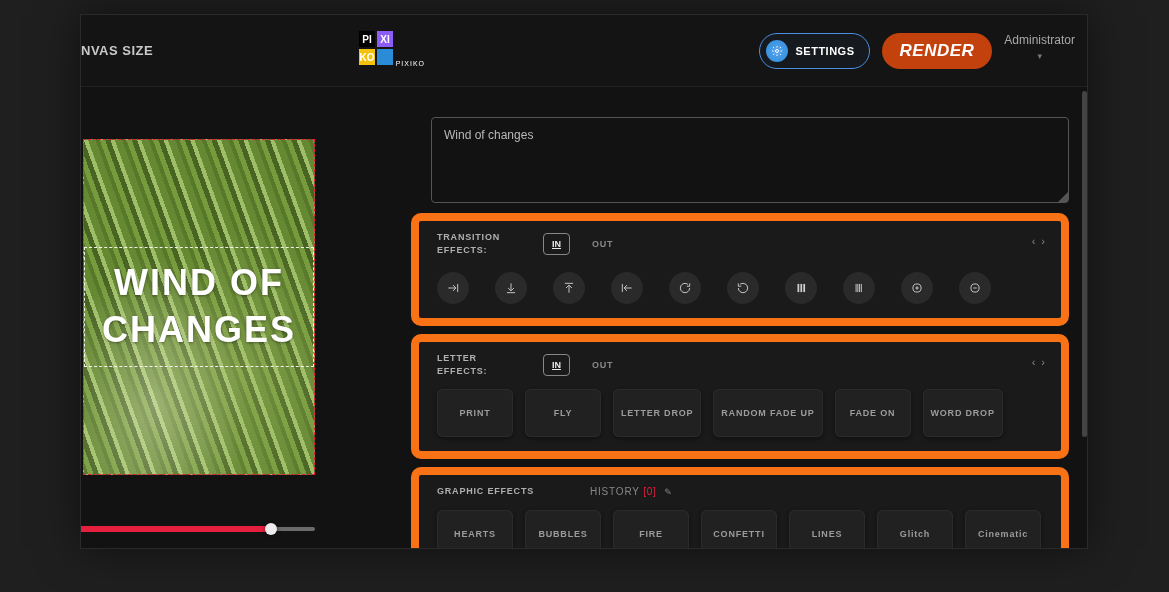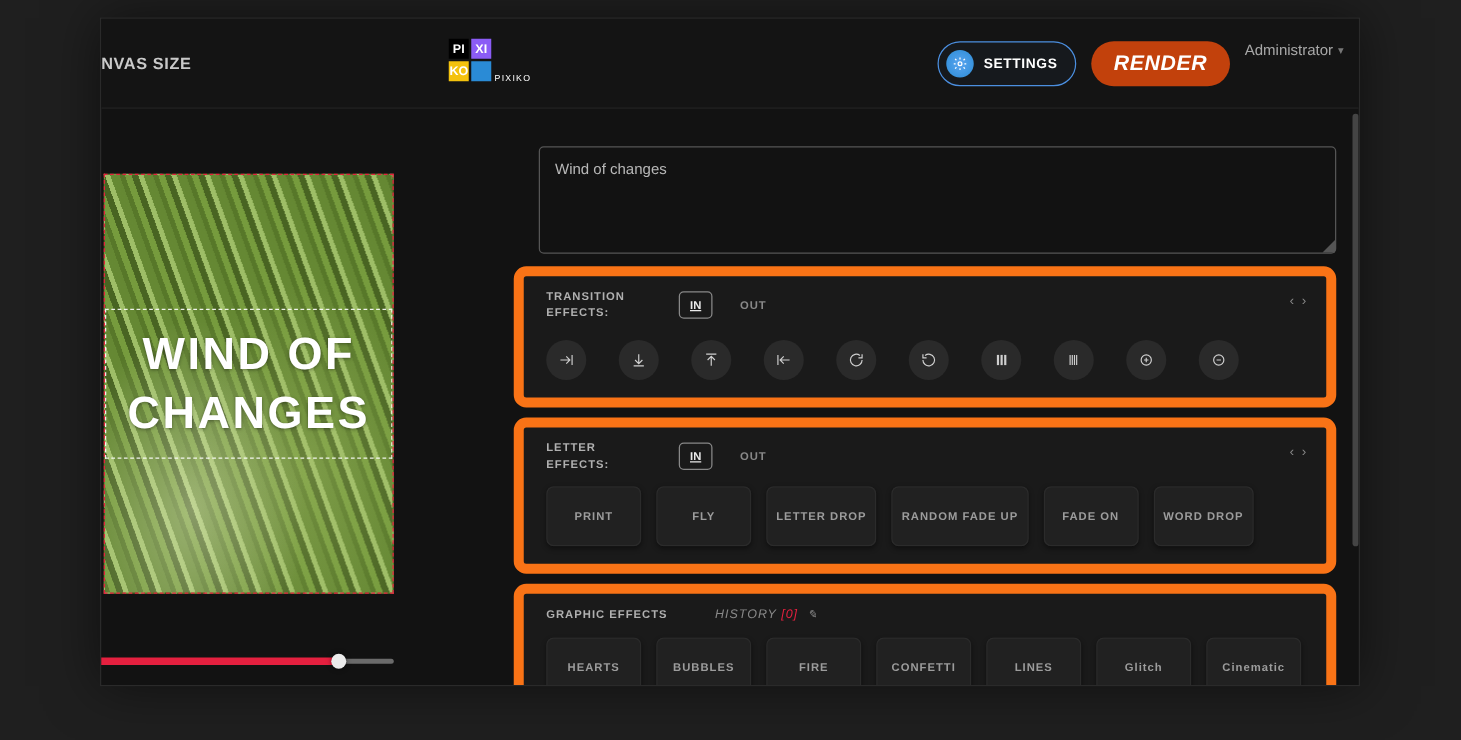--- a/index.html
+++ b/index.html
@@ -93,21 +93,21 @@
     padding:8px 18px;
     color:#fff;
     font-size:17px;
     font-weight:700;
     letter-spacing:0.5px;
     font-style:italic;
   }
   .user-menu {
     color:#a8a8a8;
     font-size:12px;
-    display:flex; align-items:center; gap:4px;
+    display:flex; align-items:center; gap:4px;flex-direction:column;
   }
   
   .body-area {
     display:flex;
     height: calc(100% - 72px);
   }
   .preview-col {
     width: 320px;
     position: relative;
     padding: 0 0 0 0;
@@ -262,21 +262,21 @@
     border-radius:6px;
     background:#212121;
     box-shadow: inset 0 0 0 1px #2b2b2b, 0 2px 4px rgba(0,0,0,0.4);
     display:flex; align-items:center; justify-content:center;
     text-align:center;
     font-size:9px; font-weight:700; letter-spacing:0.8px;
     color:#9c9c9c;
     padding: 0 8px;
     line-height:1.4;
   }
-  .history-text { font-size:10px; color:#888; margin-left: 20px; font-style: italic; }
+  .history-text { font-size:10px; color:#888; margin-left: 38px; }
   .history-count { color:#e5203f; }
 </style>
 </head>
 <body>
 
 <div class="app-frame">
 
   <div class="header">
     <div class="canvas-size-label">NVAS SIZE</div>
 

